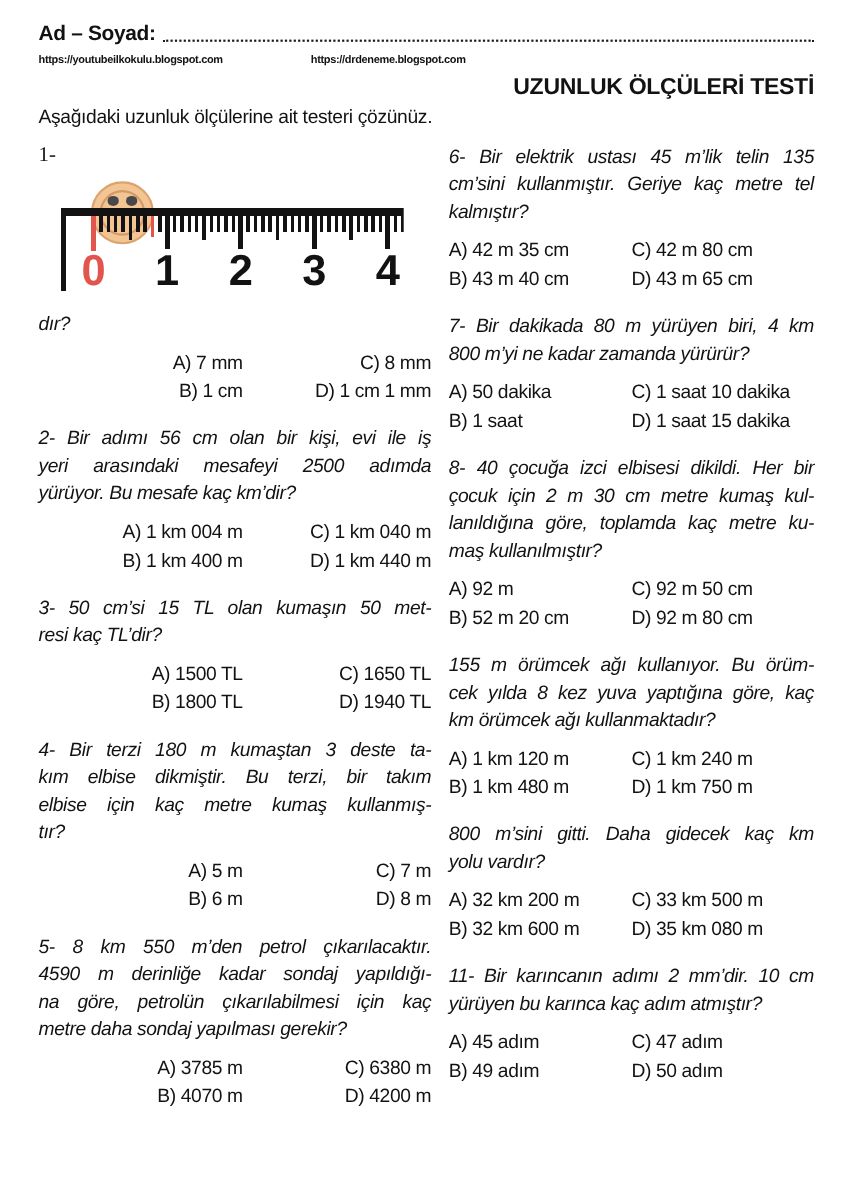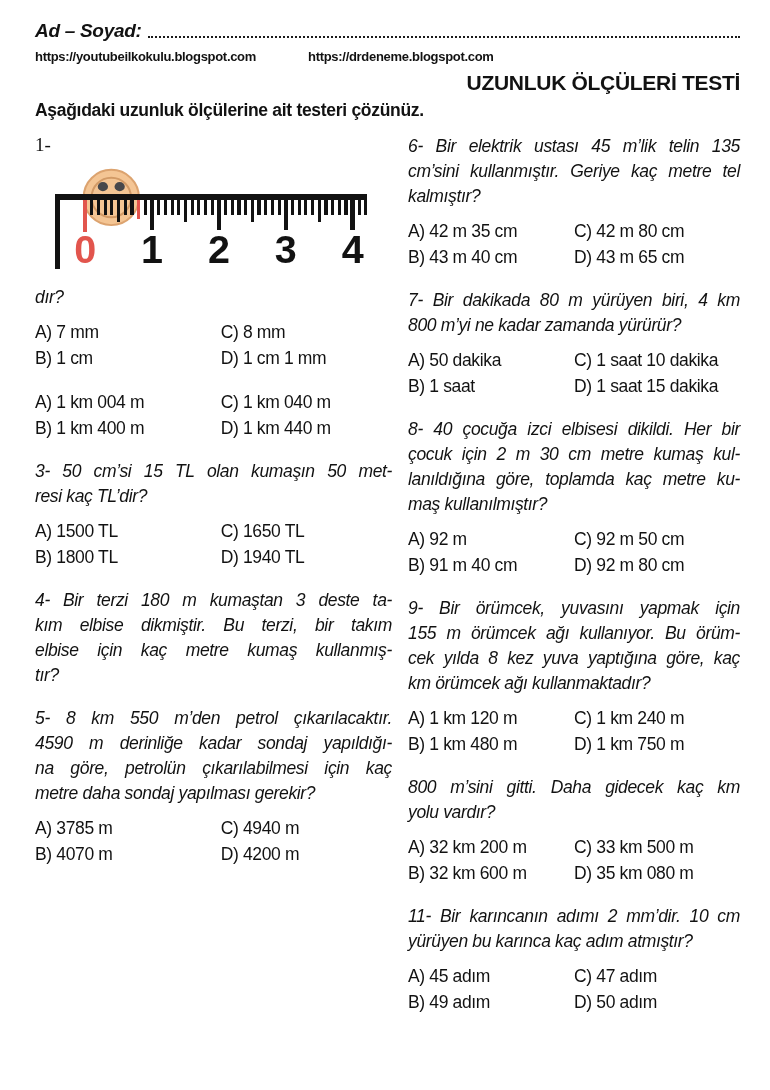--- a/index.html
+++ b/index.html
@@ -1,42 +1,42 @@
 <!DOCTYPE html>
 <html lang="tr" style="--accent-red: #e2554d;"><head>
 <meta charset="utf-8">
 <style>
   * { margin:0; padding:0; box-sizing:border-box; }
   html,body { width:770px; height:1090px; background:#ffffff; overflow:hidden; }
   body { font-family:"Liberation Sans", sans-serif; color:#121212; }
   .page { width:770px; height:1090px; padding:20px 30px 0 35px; }
 
   
-  .name-row { display:flex; align-items:flex-end; font-weight:bold; font-size:19px; letter-spacing:-0.3px;font-style:italic; }
+  .name-row { display:flex; align-items:flex-end; font-weight:bold; font-size:19px; letter-spacing:-0.3px; }
   .leader { flex:1; border-bottom:2.5px dotted #1a1a1a; margin:0 0 4px 6px; }
-  .url-row { display:flex; gap:52px; font-weight:bold; font-size:13px; letter-spacing:-0.3px; margin-top:7px;align-items:flex-end; }
+  .url-row { display:flex; gap:80px; font-weight:bold; font-size:10px; letter-spacing:-0.3px; margin-top:7px;align-items:flex-end; }
   .title { text-align:right; font-size:21px; font-weight:bold; letter-spacing:-0.3px; margin-top:7px; }
-  .subtitle { font-size:17.5px; font-weight:bold; letter-spacing:-0.3px; margin-top:5px; }
+  .subtitle { font-size:17.5px; font-weight:normal; letter-spacing:-0.3px; margin-top:5px; }
 
   
   .columns { display:grid; grid-template-columns:357px 332px; column-gap:16px; margin-top:13px; }
 
   
   .fig-label { font-family:"Liberation Serif", serif; font-size:19px; height:24px; }
   .ruler-wrap { margin:0 0 12px 20px; }
   .ruler-num { font-weight:bold; font-size:40px; fill:#121212; }
   .red-num { fill:var(--accent-red); }
 
   
   .question { margin-bottom:18px; }
   .qtext { font-size:17.5px; line-height:25px; letter-spacing:-0.35px;font-style:italic; }
   .jl { text-align:justify; text-align-last:justify; }
   .ll { text-align:left; }
   .opts { display:grid; margin-top:9px; font-size:17.5px; line-height:26px; letter-spacing:-0.35px; }
-  .col-left .opts { grid-template-columns:52% 48%; }
+  .col-left .opts { grid-template-columns:52% 48%;text-align:right; }
   .col-right .opts { grid-template-columns:50% 50%; }
 </style>
 </head>
 <body>
 
 <div class="page">
 
   <div class="name-row">
     <span>Ad – Soyad:</span>
     <span class="leader"></span>
@@ -127,20 +127,25 @@
         </div>
         <div class="opts">
           <div>A) 7 mm</div>
           <div>C) 8 mm</div>
           <div>B) 1 cm</div>
           <div>D) 1 cm 1 mm</div>
         </div>
       </article>
 
       <article class="question">
+        <div class="qtext">
+          <div class="jl">2- Bir adımı 56 cm olan bir kişi, evi ile iş</div>
+          <div class="jl">yeri arasındaki mesafeyi 2500 adımda</div>
+          <div class="ll">yürüyor. Bu mesafe kaç km’dir?</div>
+        </div>
         <div class="opts">
           <div>A) 1 km 004 m</div>
           <div>C) 1 km 040 m</div>
           <div>B) 1 km 400 m</div>
           <div>D) 1 km 440 m</div>
         </div>
       </article>
 
       <article class="question">
         <div class="qtext">
@@ -155,32 +160,38 @@
         </div>
       </article>
 
       <article class="question">
         <div class="qtext">
           <div class="jl">4- Bir terzi 180 m kumaştan 3 deste ta-</div>
           <div class="jl">kım elbise dikmiştir. Bu terzi, bir takım</div>
           <div class="jl">elbise için kaç metre kumaş kullanmış-</div>
           <div class="ll">tır?</div>
         </div>
+        <div class="opts">
+          <div>A) 5 m</div>
+          <div>C) 7 m</div>
+          <div>B) 6 m</div>
+          <div>D) 8 m</div>
+        </div>
       </article>
 
       <article class="question">
         <div class="qtext">
           <div class="jl">5- 8 km 550 m’den petrol çıkarılacaktır.</div>
           <div class="jl">4590 m derinliğe kadar sondaj yapıldığı-</div>
           <div class="jl">na göre, petrolün çıkarılabilmesi için kaç</div>
           <div class="ll">metre daha sondaj yapılması gerekir?</div>
         </div>
         <div class="opts">
           <div>A) 3785 m</div>
-          <div>C) 4940 m</div>
+          <div>C) 6380 m</div>
           <div>B) 4070 m</div>
           <div>D) 4200 m</div>
         </div>
       </article>
 
     </section>
 
     <section class="col-right">
 
       <article class="question">
@@ -213,28 +224,27 @@
       <article class="question">
         <div class="qtext">
           <div class="jl">8- 40 çocuğa izci elbisesi dikildi. Her bir</div>
           <div class="jl">çocuk için 2 m 30 cm metre kumaş kul-</div>
           <div class="jl">lanıldığına göre, toplamda kaç metre ku-</div>
           <div class="ll">maş kullanılmıştır?</div>
         </div>
         <div class="opts">
           <div>A) 92 m</div>
           <div>C) 92 m 50 cm</div>
-          <div>B) 91 m 40 cm</div>
+          <div>B) 52 m 20 cm</div>
           <div>D) 92 m 80 cm</div>
         </div>
       </article>
 
       <article class="question">
         <div class="qtext">
-          <div class="jl">9- Bir örümcek, yuvasını yapmak için</div>
           <div class="jl">155 m örümcek ağı kullanıyor. Bu örüm-</div>
           <div class="jl">cek yılda 8 kez yuva yaptığına göre, kaç</div>
           <div class="ll">km örümcek ağı kullanmaktadır?</div>
         </div>
         <div class="opts">
           <div>A) 1 km 120 m</div>
           <div>C) 1 km 240 m</div>
           <div>B) 1 km 480 m</div>
           <div>D) 1 km 750 m</div>
         </div>

